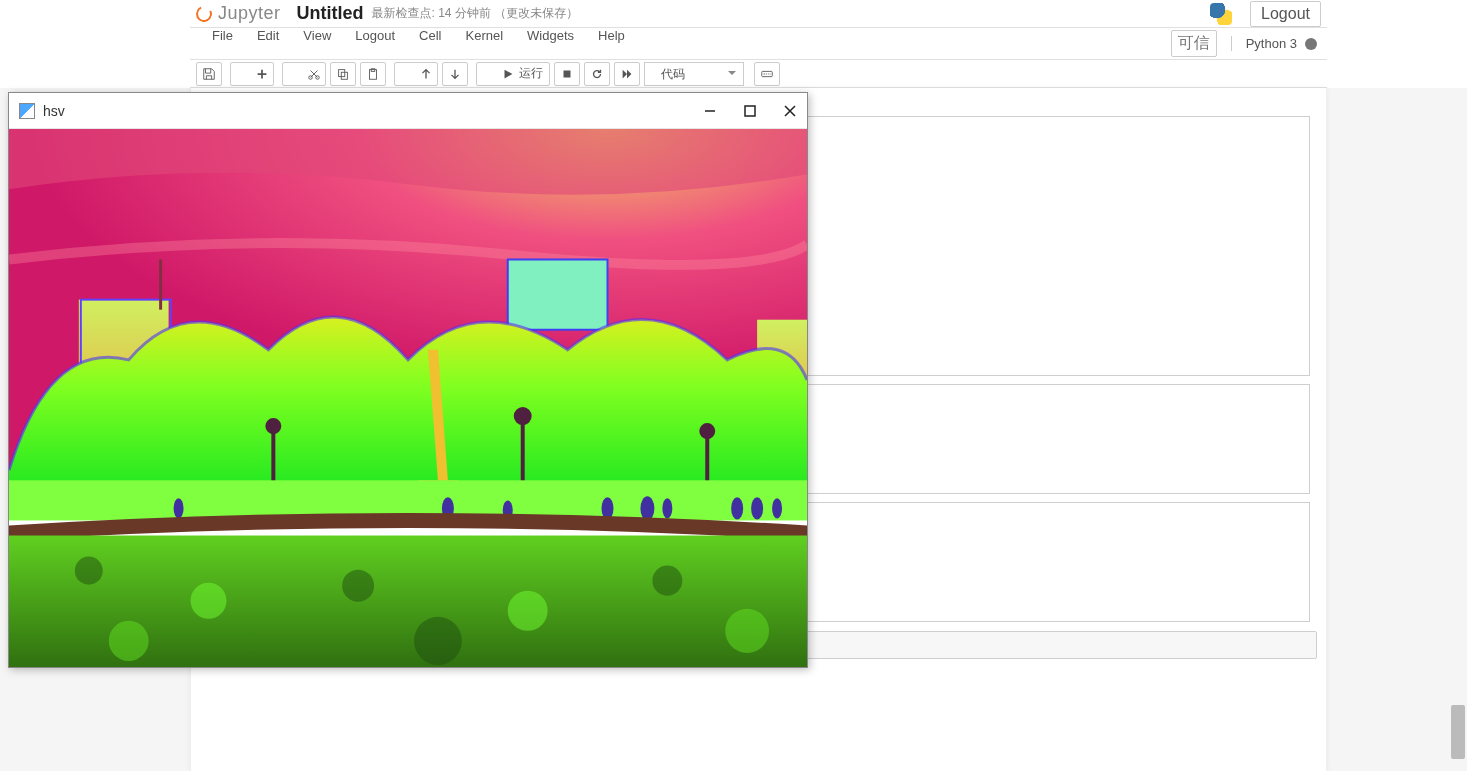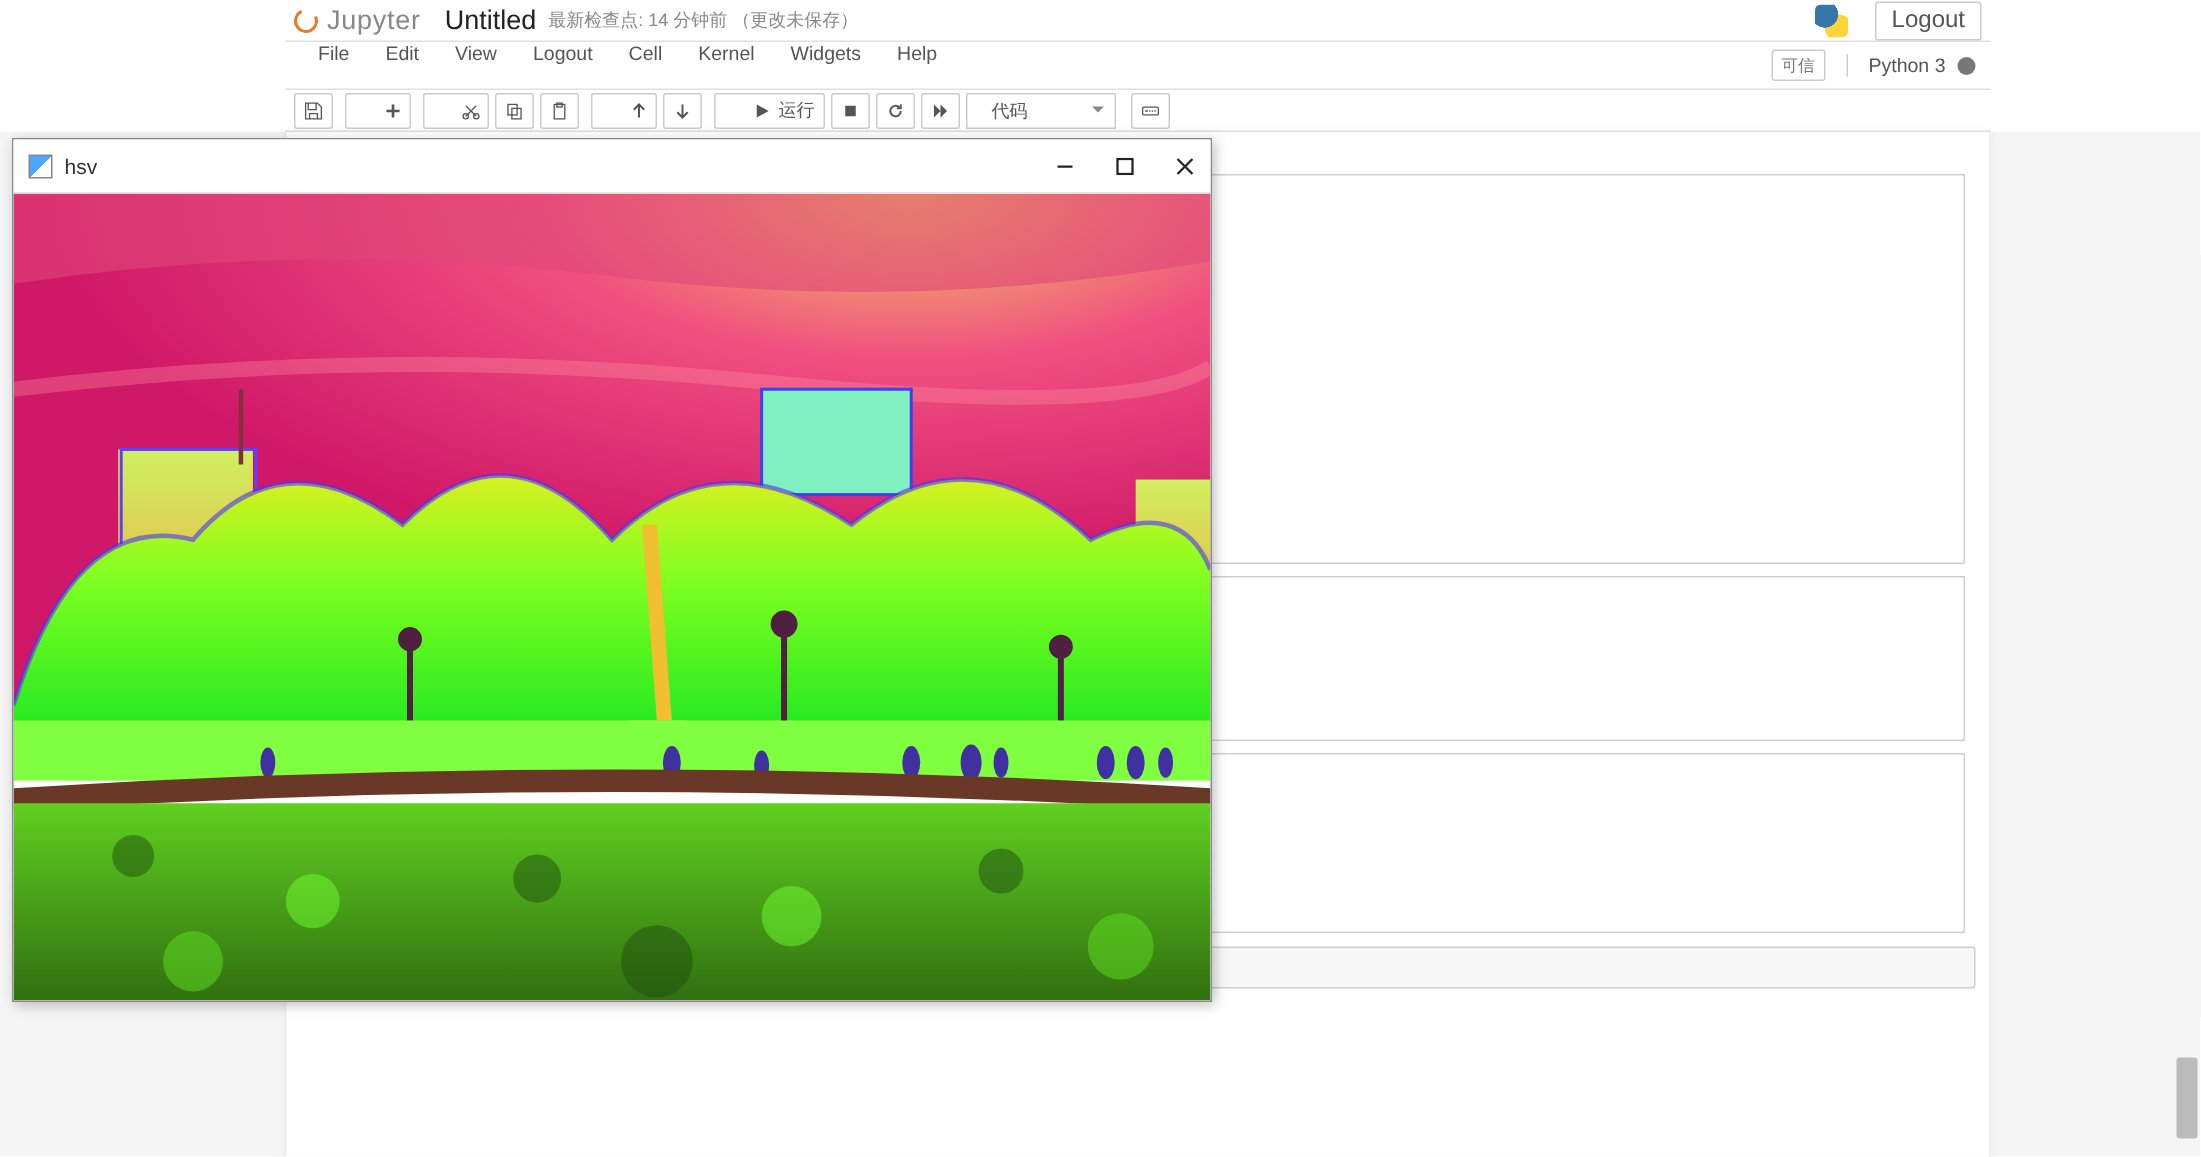--- a/index.html
+++ b/index.html
@@ -29,42 +29,42 @@
   height: 28px;
   padding: 0 6px;
   border-bottom: 1px solid #e0e0e0;
 }
 .logo-area { display:flex; align-items:center; gap:6px; margin-right:10px;}
 .logo-circle {
   width: 16px; height: 16px; border:2px solid #f37626; border-radius:50%;
   border-top-color: transparent; transform: rotate(20deg);
 }
 .app-name { color:#888; font-size:18px; font-weight:300; letter-spacing:.5px;}
-.doc-title { font-size:18px; color:#222; margin-left:6px; margin-right:8px;}
+.doc-title { font-size:18px; color:#222; margin-left:6px; margin-right:8px;font-weight:bold;}
 .checkpoint { color:#888; font-size:12px;}
 .spacer { flex:1; }
 .python-logo {
   width:22px; height:22px; margin-right:18px;
   background:
     radial-gradient(circle at 30% 30%, #3776ab 40%, transparent 41%),
     radial-gradient(circle at 70% 70%, #ffd43b 40%, transparent 41%);
   border-radius:4px;
 }
 .logout-btn {
   border:1px solid #ccc; background:#fff; padding:3px 10px; border-radius:2px;
   font-size:16px; color:#555; cursor:pointer;
 }
 .menubar {
   display:flex; height:32px; padding:0 10px;
   border-bottom:1px solid #e0e0e0;
 }
 .menu-item { padding:0 12px; color:#555; cursor:pointer; font-size:13px;}
 .menu-right { margin-left:auto; display:flex; align-items:center; gap:14px;}
 .trusted-btn {
-  border:1px solid #ccc; padding:2px 6px; font-size:11px; color:#777; border-radius:2px; cursor:pointer;
+  border:1px solid #ccc; padding:2px 6px; font-size:16px; color:#777; border-radius:2px; cursor:pointer;
 }
 .kernel-name { color:#555; font-size:13px; border-left:1px solid #ccc; padding-left:14px; display:flex; align-items:center; gap:8px;}
 .kernel-dot { width:12px; height:12px; border-radius:50%; background:#777;}
 .toolbar {
   display:flex; align-items:center; gap:4px; height:28px; padding:2px 6px;
   border-bottom:1px solid #e0e0e0;
 }
 .tbtn {
   border:1px solid #ccc; background:#fff; height:24px; min-width:26px;
   display:flex; align-items:center; justify-content:center; border-radius:2px;

